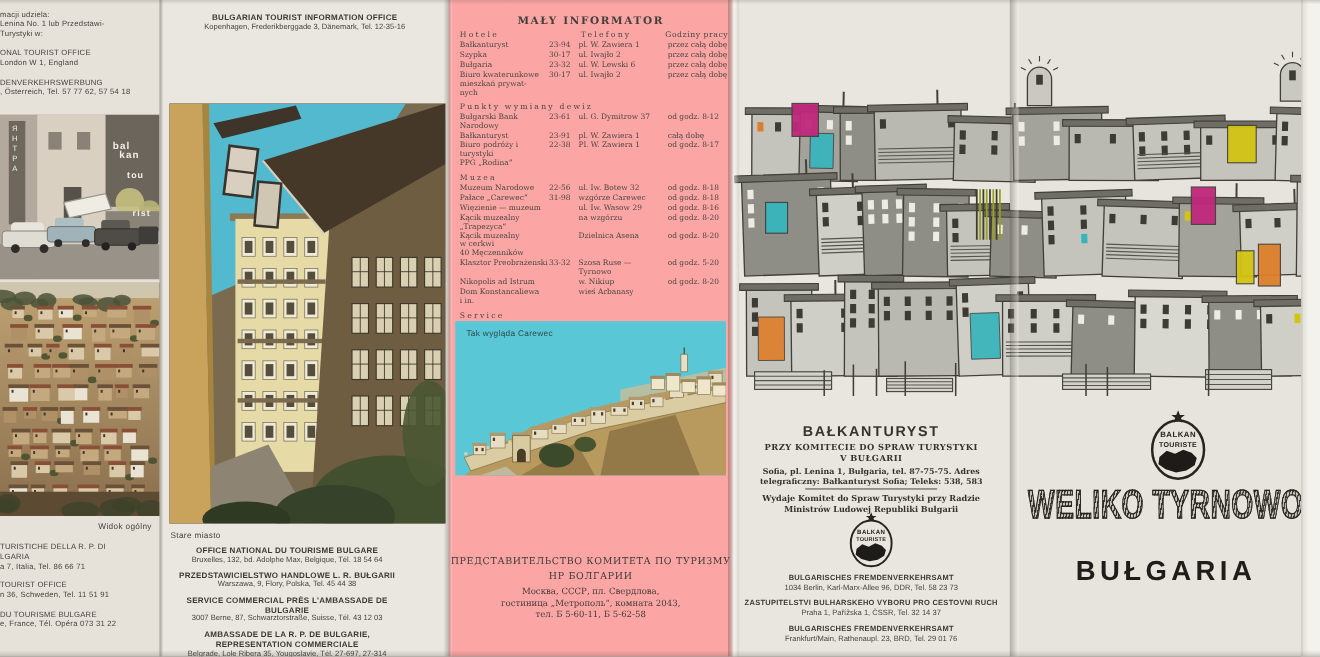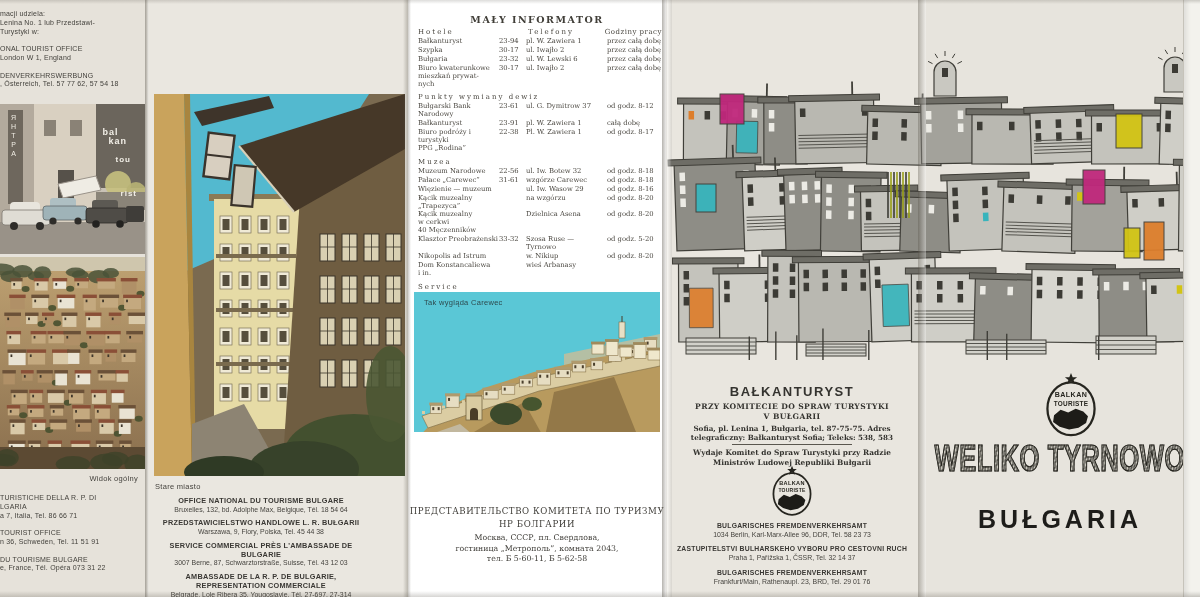--- a/index.html
+++ b/index.html
@@ -360,20 +360,24 @@
 n 36, Schweden, Tel. 11 51 91
 
 DU TOURISME BULGARE
 e, France, Tél. Opéra 073 31 22</div>
   </section>
 
   <section class="panel" style="left:147px;width:261px;background:#eae7e0;">
     <div class="abs" style="left:6px;top:12px;width:248px;">
 
 
+        <div class="offblock">
+          <div class="t pre">BULGARIAN TOURIST INFORMATION OFFICE</div>
+          <div class="l pre">Kopenhagen, Frederikberggade 3, Dänemark, Tel. 12-35-16</div>
+        </div>
       </div>
 
     <div class="photo" style="left:7px;top:94px;width:251px;height:382px;background:#7a6a50;">
       <svg width="251" height="382" viewBox="0 0 251 382">
         <rect x="0" y="0" width="251" height="382" fill="#7a6a50"></rect>
         <polygon points="30,0 215,0 140,118 95,150 30,178" fill="#53b9cf"></polygon>
         <polygon points="0,0 30,0 38,382 0,382" fill="#c9a35c"></polygon>
         <polygon points="30,0 36,0 42,382 38,382" fill="#a8853f"></polygon>
         <rect x="55" y="100" width="95" height="7" fill="#8a7a55"></rect>
         <rect x="60" y="105" width="86" height="230" fill="#e6dba6"></rect>
@@ -527,21 +531,21 @@
         </div>
 
         <div class="offblock" style="margin-bottom:5px;">
           <div class="t pre">AMBASSADE DE LA R. P. DE BULGARIE,
 REPRESENTATION COMMERCIALE</div>
           <div class="l pre">Belgrade, Lole Ribera 35, Yougoslavie, Tél. 27-697, 27-314</div>
         </div>
       </div>
   </section>
 
-  <section class="panel" style="left:408px;width:258px;background:#ffffff;">
+  <section class="panel" style="left:408px;width:258px;background:#fca5a5;">
     <div class="inf-title">MAŁY INFORMATOR</div>
     <div class="inf-wrap">
       <div class="inf-head">
         <div class="h">Hotele</div>
         <div class="h" style="grid-column:2/4;text-align:center;">Telefony</div>
         <div class="h" style="letter-spacing:.5px;text-align:right;">Godziny pracy</div>
       </div>
       <div id="inf-body">
           <div class="inf-row">
             <div>Bałkanturyst</div>
@@ -593,21 +597,21 @@
           </div>
           <div class="inf-sec">Muzea</div>
           <div class="inf-row">
             <div>Muzeum Narodowe</div>
             <div>22-56</div>
             <div>ul. Iw. Botew 32</div>
             <div>od godz. 8-18</div>
           </div>
           <div class="inf-row">
             <div>Pałace „Carewec”</div>
-            <div>31-61</div>
+            <div>31-98</div>
             <div>wzgórze Carewec</div>
             <div>od godz. 8-18</div>
           </div>
           <div class="inf-row">
             <div>Więzienie — muzeum</div>
             <div></div>
             <div>ul. Iw. Wasow 29</div>
             <div>od godz. 8-16</div>
           </div>
           <div class="inf-row">

